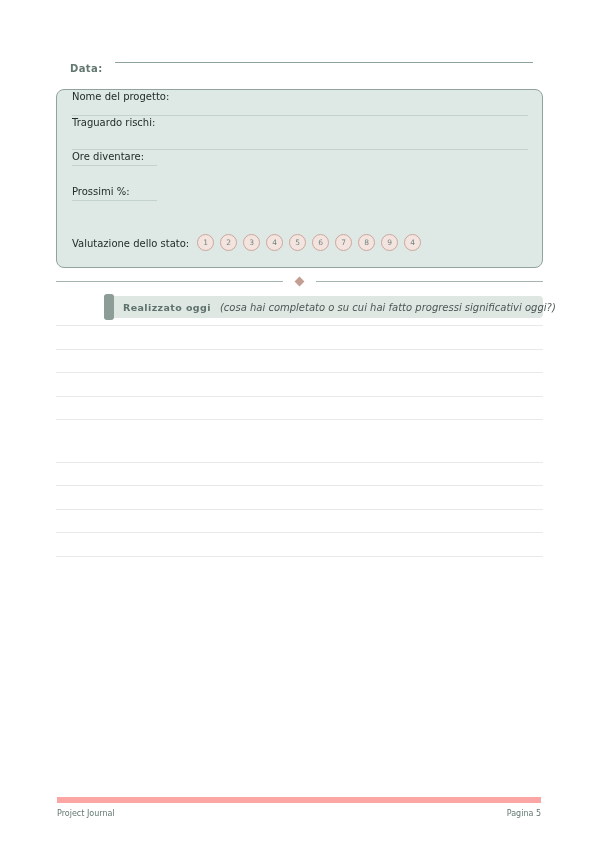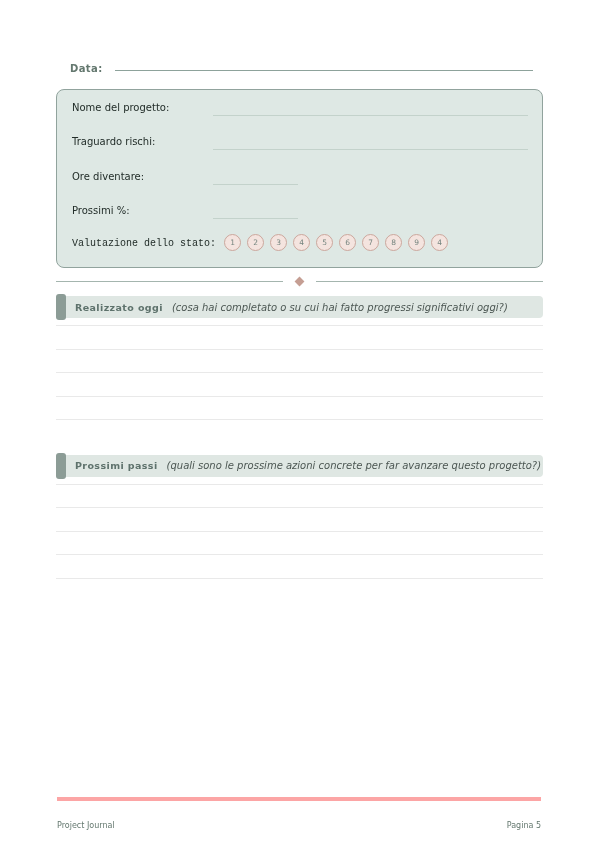--- a/index.html
+++ b/index.html
@@ -5,66 +5,66 @@
   html,body{margin:0;padding:0;background:#ffffff;}
   .page{
     position:relative;
     width:600px;height:848px;
     background:#ffffff;
     font-family:"DejaVu Sans","Liberation Sans",sans-serif;
     color:#2a3531;
     overflow:hidden;
   }
   
-  .date-row{display:flex;align-items:center;padding:62px 67px 0 70px;}
+  .date-row{display:flex;align-items:flex-start;padding:62px 67px 0 70px;}
   .date-label{font-weight:bold;font-size:10px;letter-spacing:.4px;color:#64786f;margin-bottom:2px;line-height:14px;}
   .date-line{flex:1;border-bottom:1px solid #8da29b;margin-left:12px;height:0;}
   
   .info-box{
     margin:11px 57px 0 56px;height:179px;box-sizing:border-box;
     background:#dee8e4;border:1px solid #91a39d;border-radius:8px;
     padding:0 14px 0 15px;
   }
-  .field-row{display:flex;align-items:flex-end;height:34.5px;}
+  .field-row{display:flex;height:34.5px;flex-direction:column;}
   .field-row.first{height:25.5px;}
   .field-label{width:141px;min-width:141px;font-size:10px;color:#222d29;margin-bottom:2px;line-height:13px;}
   .field-line{height:0;border-bottom:1px solid #c3d2cb;}
   .field-line.long{flex:1;}
   .field-line.short{width:85px;}
   .rating-row{display:flex;align-items:flex-end;height:34.5px;}
-  .rating-label{font-size:10px;color:#222d29;margin-bottom:4px;line-height:13px;margin-right:8px;white-space:nowrap;font-family:Liberation Mono, monospace;}
+  .rating-label{font-size:10px;color:#222d29;margin-bottom:4px;line-height:13px;margin-right:8px;white-space:nowrap;}
   .circles{display:flex;gap:6px;margin-bottom:3px;}
   .circle{
     width:15px;height:15px;min-width:15px;border-radius:50%;
     background:#f4e4df;border:1px solid #cba79d;color:#75857f;
     font-size:7.5px;display:flex;align-items:center;justify-content:center;
   }
   
   .divider{display:flex;align-items:center;margin:9px 57px 0 56px;height:9px;}
   .dline{flex:1;border-top:1px solid #a4b5ae;height:0;}
   .diamond{width:7px;height:7px;background:#c59e93;transform:rotate(45deg);margin:0 13px;flex:0 0 auto;}
   
   .section{margin:34.5px 57px 0 56px;}
   .divider + .section{margin-top:10px;}
-  .sec-header{position:relative;height:22px;border-radius:4px;display:flex;align-items:center;padding-left:19px;}
+  .sec-header{position:relative;height:22px;border-radius:4px;display:flex;align-items:center;padding-left:19px;margin-left:48px;}
   .sec-accent{position:absolute;left:0;top:-2px;width:10px;height:26px;border-radius:3px;}
   .sec-title{font-weight:bold;font-size:9.5px;letter-spacing:.4px;white-space:nowrap;}
   .sec-hint{font-style:italic;font-size:10px;color:#4b5652;margin-left:9px;white-space:nowrap;}
   .sage .sec-header{background:#dfe7e3;}
   .sage .sec-accent{background:#8c9c96;}
   .sage .sec-title{color:#5e726c;}
   .rose .sec-header{background:#ead9d4;}
   .rose .sec-accent{background:#c39d92;}
   .rose .sec-title{color:#bb8f83;}
   .sec-lines .rule{height:22.5px;border-bottom:1px solid #e9e9e9;}
   .sec-lines .rule:first-child{height:7px;}
   
   .footer{
     position:absolute;left:57px;right:59px;top:797px;
-    border-top:4px solid #fca5a5;padding-top:20px;
+    border-top:6px solid #fca5a5;padding-top:6px;
     display:flex;justify-content:space-between;
     font-size:8px;color:#64786f;
   }
 </style>
 </head>
 <body>
 
 <div class="page">
 
   <div class="date-row">
@@ -122,25 +122,20 @@
         <div class="rule"></div>
         <div class="rule"></div>
         <div class="rule"></div>
         <div class="rule"></div>
         <div class="rule"></div>
       </div>
   </div>
 
 
   <div class="section sage">
-    <div class="sec-header">
-      <span class="sec-accent"></span>
-      <span class="sec-title">Prossimi passi</span>
-      <span class="sec-hint">(quali sono le prossime azioni concrete per far avanzare questo progetto?)</span>
-    </div>
     <div class="sec-lines">
         <div class="rule"></div>
         <div class="rule"></div>
         <div class="rule"></div>
         <div class="rule"></div>
         <div class="rule"></div>
       </div>
   </div>
 
   <div class="footer">

